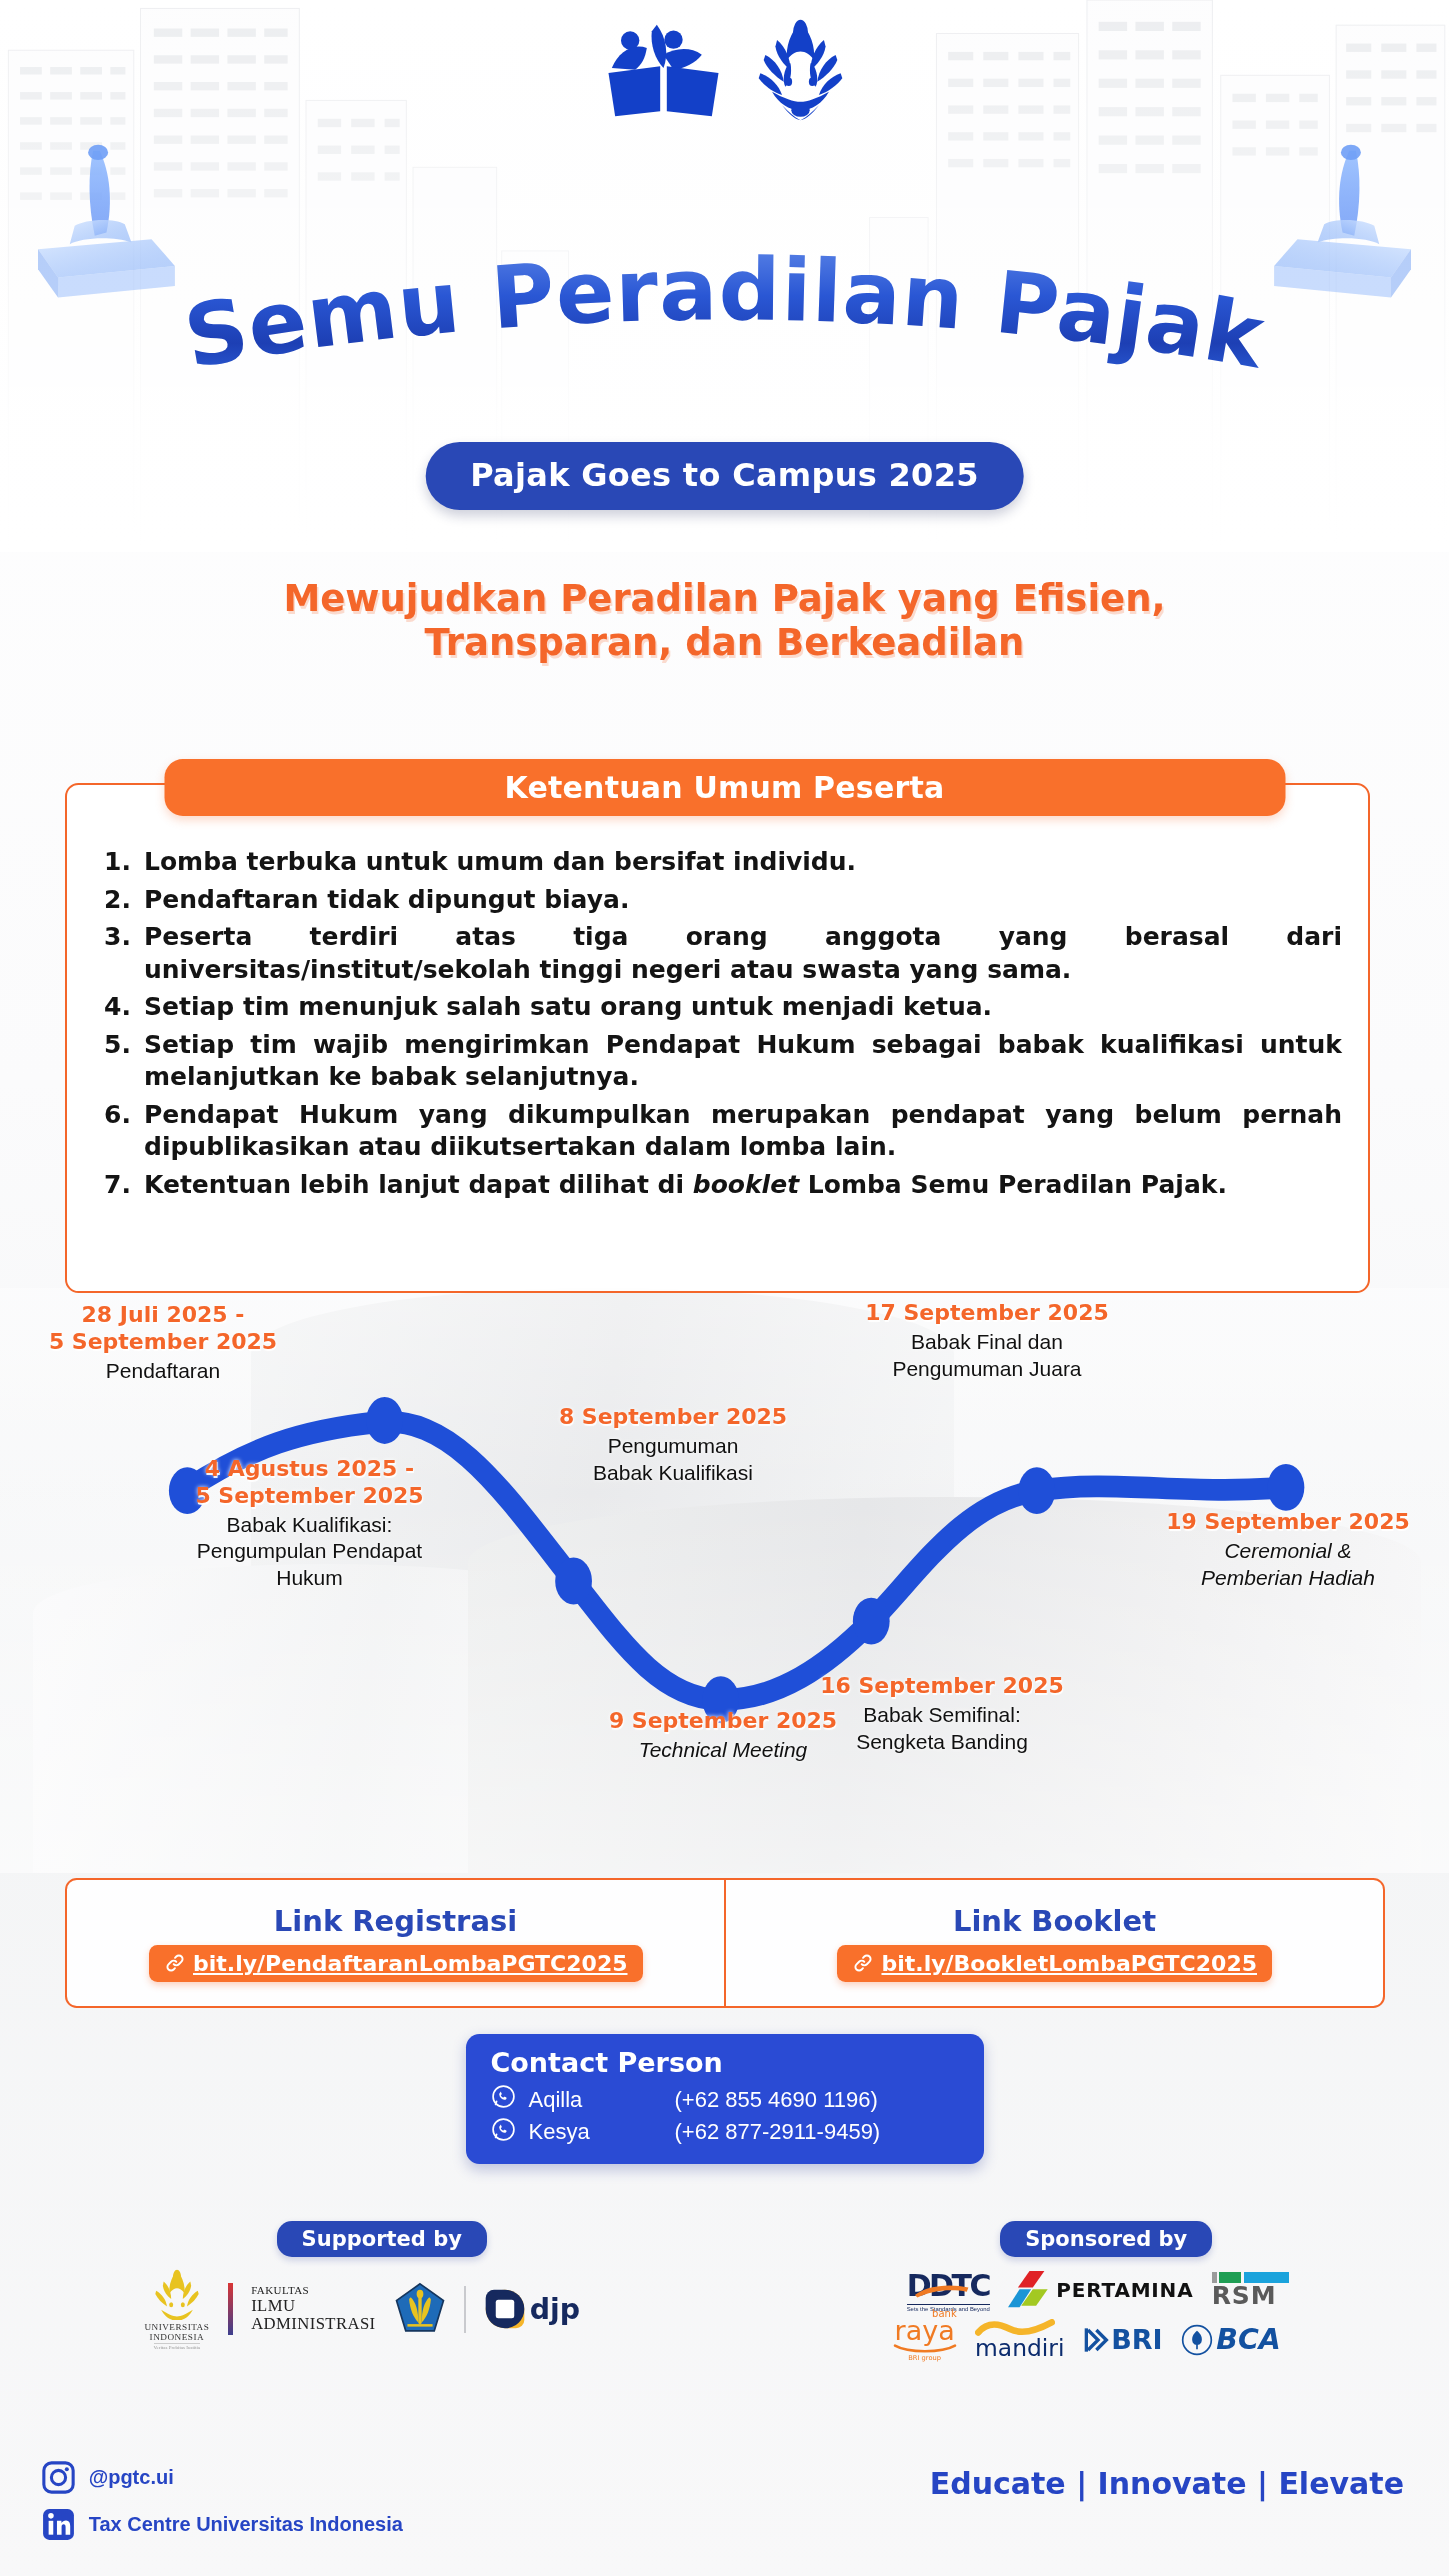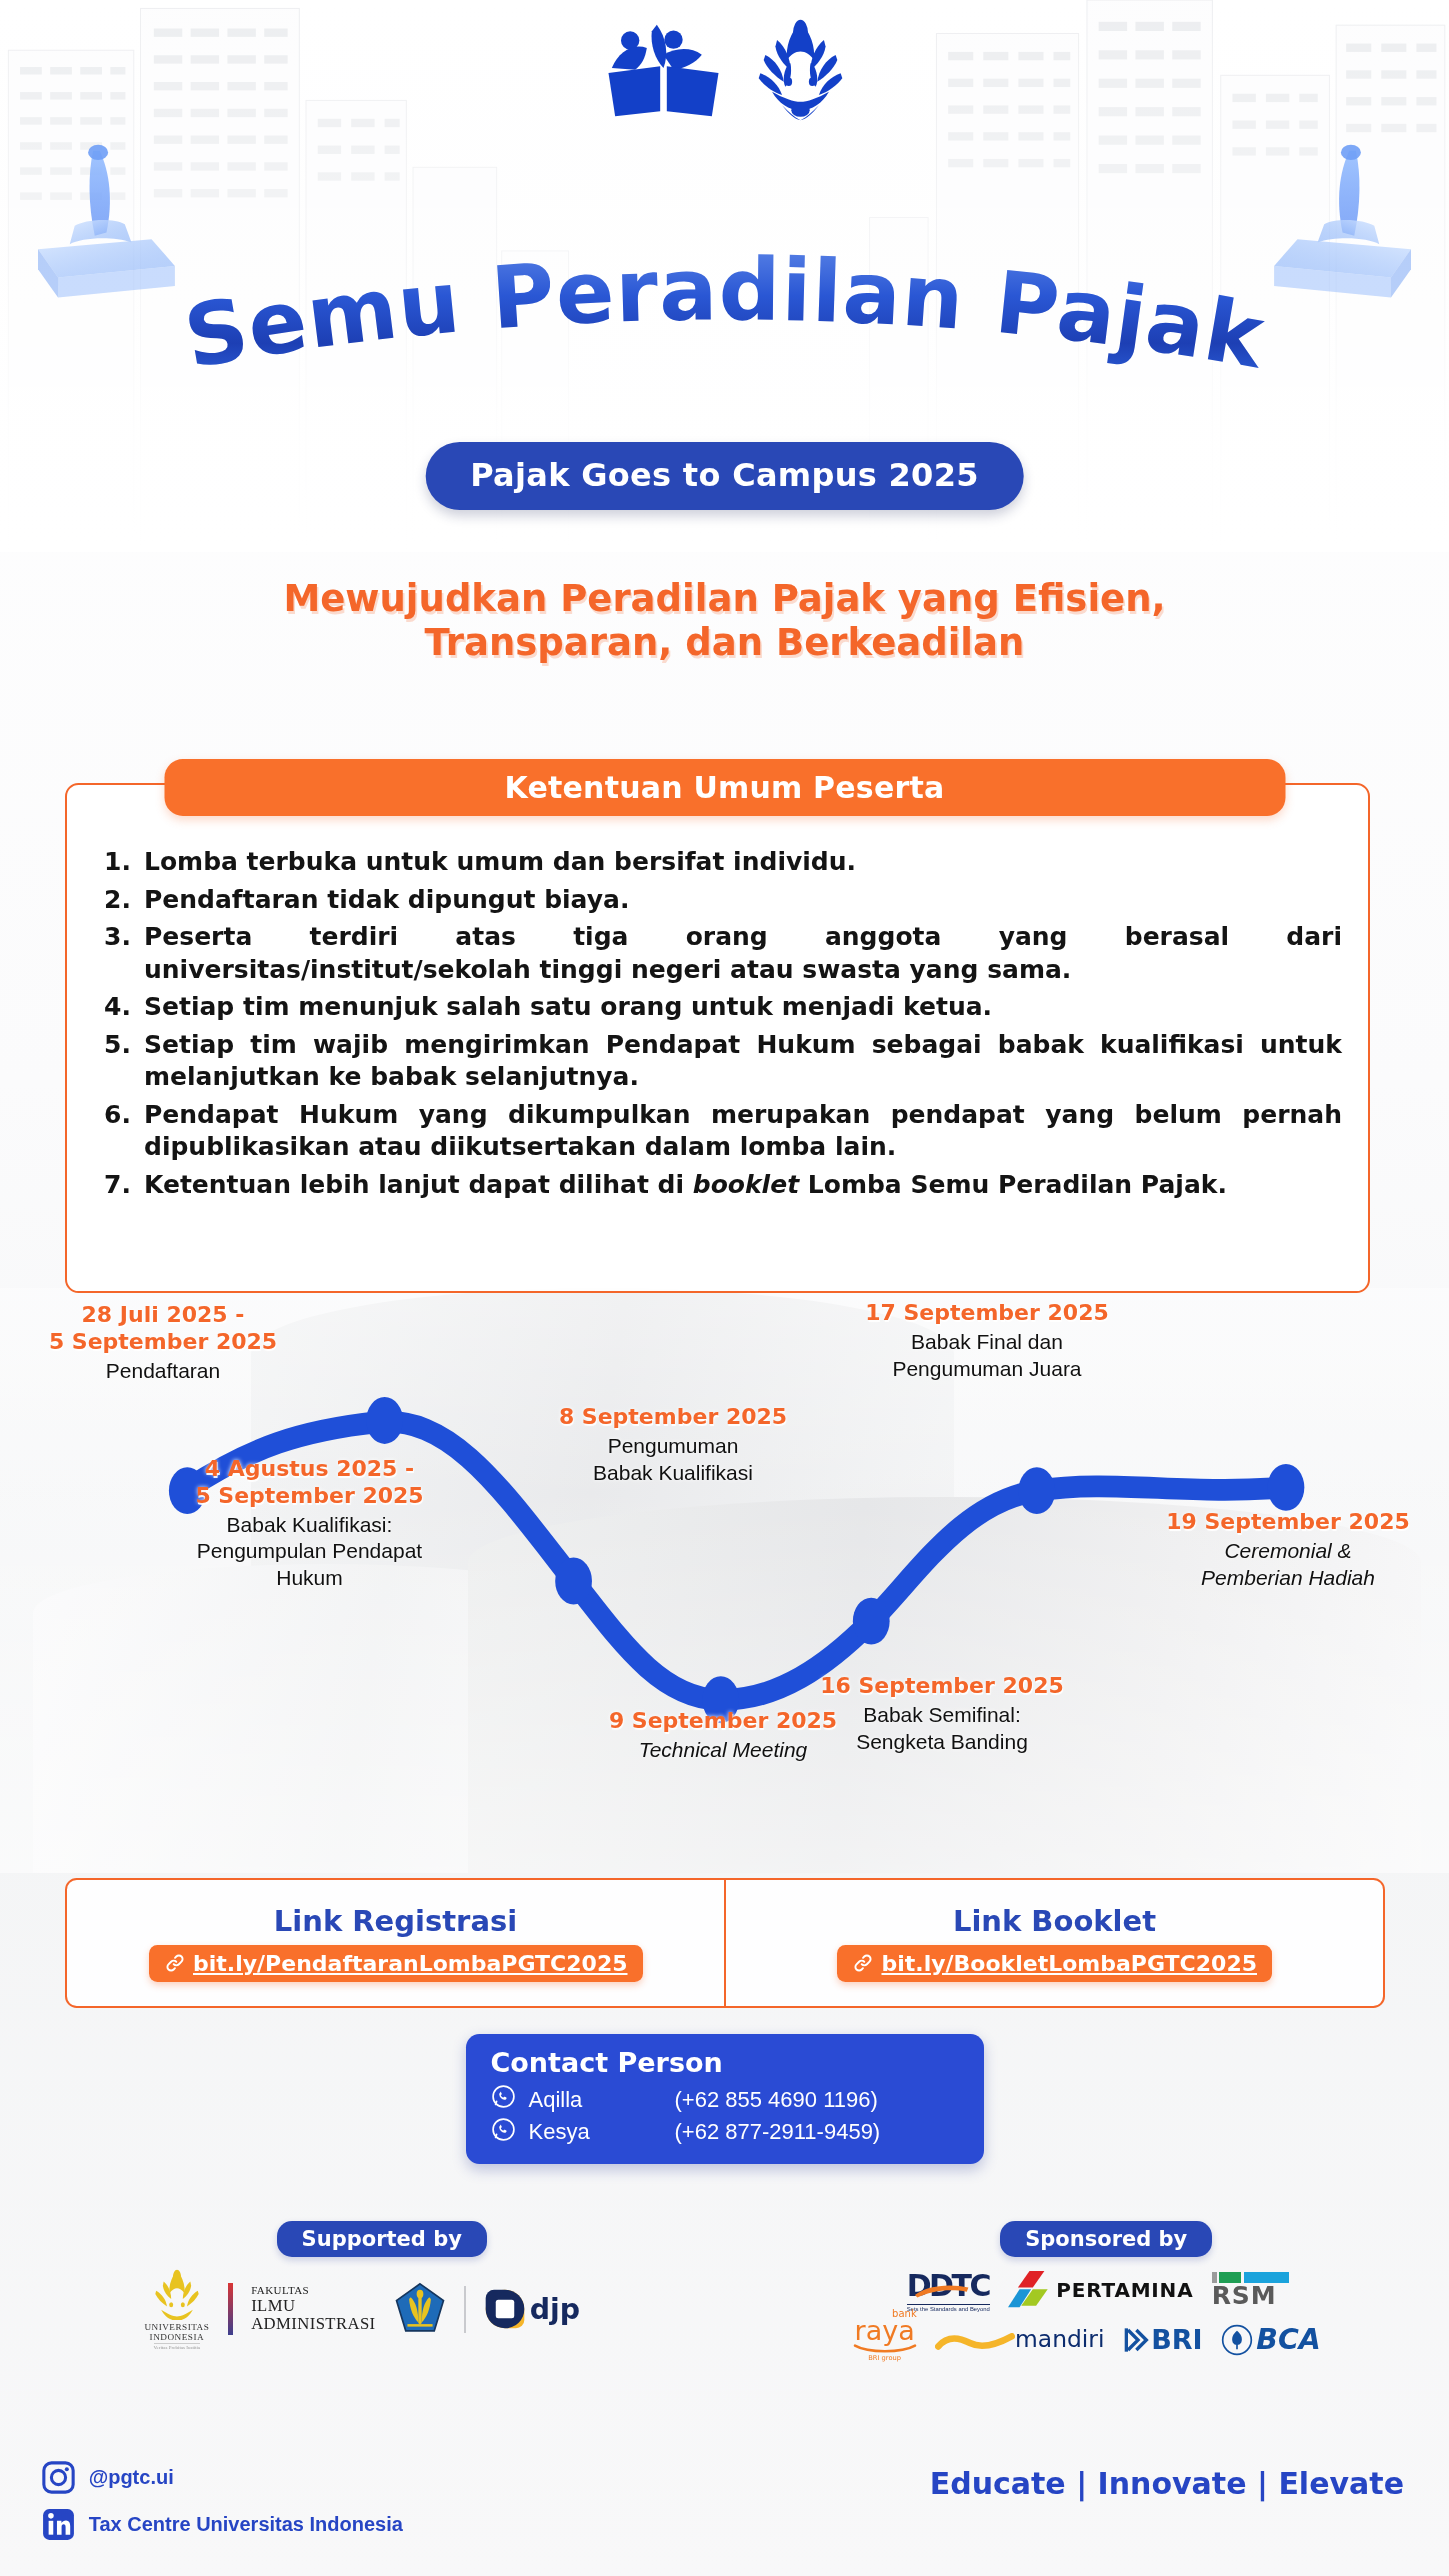--- a/index.html
+++ b/index.html
@@ -621,21 +621,21 @@
 
         <div style="position:relative;display:flex;flex-direction:column;align-items:center;">
           <span style="position:absolute;right:0;top:-9.2px;font-size:10px;color:#F07A23;font-family:'DejaVu Sans',sans-serif;">bank</span>
           <span style="font-size:27px;color:#F07A23;font-family:'DejaVu Sans',sans-serif;line-height:1;">raya</span>
           <svg width="64" height="10" viewBox="0 0 76 12">
             <path d="M2 2 C18 11 58 11 74 2" fill="none" stroke="#F07A23" stroke-width="3" stroke-linecap="round"></path>
           </svg>
           <span style="font-size:6.7px;color:#F07A23;font-family:'DejaVu Sans',sans-serif;">BRI group</span>
         </div>
 
-        <div style="display:flex;align-items:flex-end;">
+        <div style="display:flex;flex-direction:column;align-items:flex-start;">
           <svg width="80" height="18.4" viewBox="0 0 96 22">
             <path d="M4 16 C16 2 30 6 42 12 C54 18 70 16 92 4" fill="none" stroke="#F5B52A" stroke-width="8" stroke-linecap="round"></path>
           </svg>
           <span style="font-size:23.4px;color:#0C2C6E;font-family:'DejaVu Sans',sans-serif;line-height:1;">mandiri</span>
         </div>
 
         <div style="display:flex;align-items:center;gap:0;">
           <svg width="28.4" height="30" viewBox="0 0 34 36">
             <g fill="none" stroke="#1351A0" stroke-width="4">
               <path d="M4 4 L4 32"></path>

